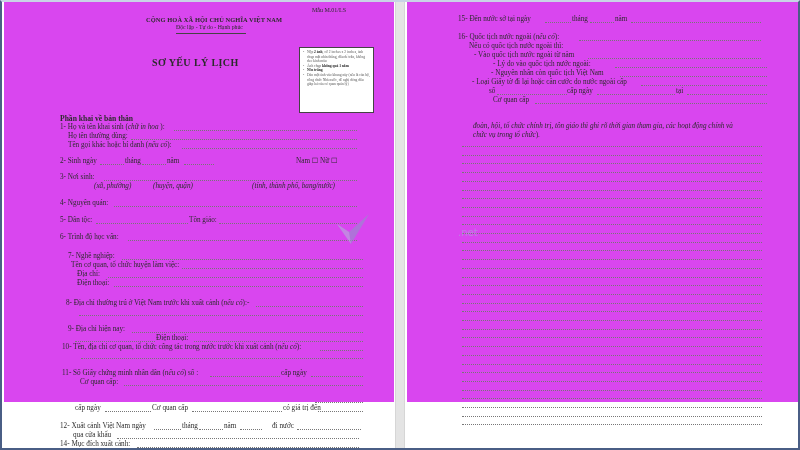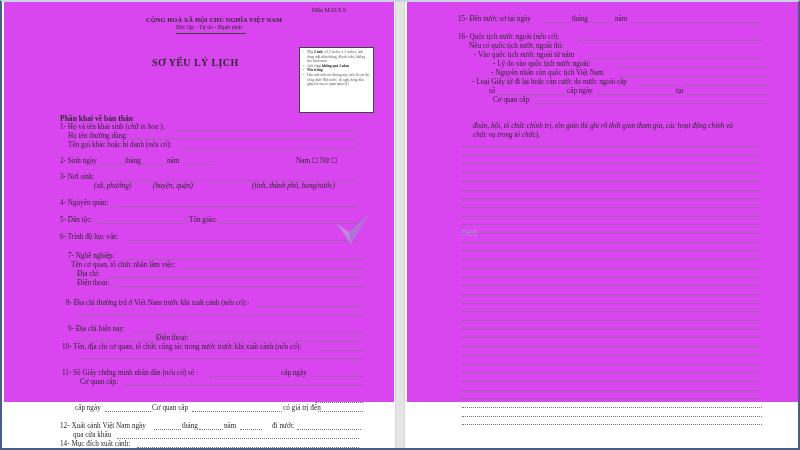--- a/index.html
+++ b/index.html
@@ -120,21 +120,21 @@
     <div class="t" style="left:56px;top:214px">5- Dân tộc:</div>
     <div class="rule" style="left:92px;top:221px;width:92px"></div>
     <div class="t" style="left:185px;top:214px">Tôn giáo:</div>
     <div class="rule" style="left:215px;top:221px;width:138px"></div>
 
     <div class="t" style="left:56px;top:231px">6- Trình độ học vấn:</div>
     <div class="rule" style="left:124px;top:238px;width:229px"></div>
 
     <div class="t" style="left:64px;top:250px">7- Nghề nghiệp:</div>
     <div class="rule" style="left:118px;top:257px;width:241px"></div>
-    <div class="t" style="left:67px;top:259px">Tên cơ quan, tổ chức nhân làm việc:</div>
+    <div class="t" style="left:67px;top:259px">Tên cơ quan, tổ chức huyện làm việc:</div>
     <div class="rule" style="left:178px;top:266px;width:181px"></div>
     <div class="t" style="left:73px;top:268px">Địa  chỉ:</div>
     <div class="rule" style="left:104px;top:275px;width:255px"></div>
     <div class="t" style="left:73px;top:277px">Điện thoại:</div>
     <div class="rule" style="left:110px;top:284px;width:249px"></div>
 
     <div class="t" style="left:62px;top:297px"><span>8- Địa chỉ thường trú ở Việt Nam trước khi xuất cảnh (</span><span class="i">nếu có</span><span>):-</span></div>
     <div class="rule" style="left:252px;top:304px;width:107px"></div>
     <div class="rule" style="left:75px;top:313px;width:284px"></div>
 

